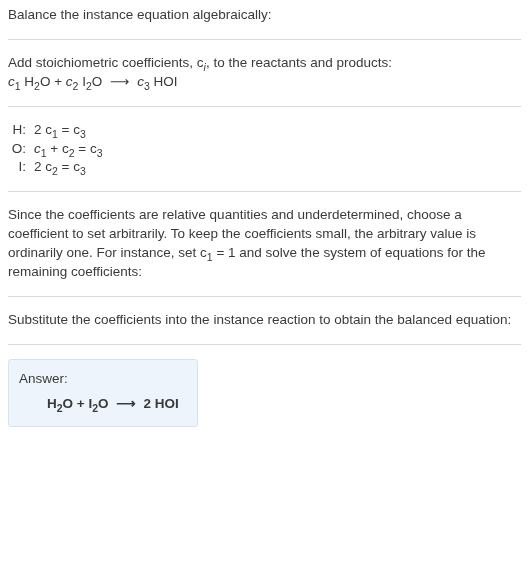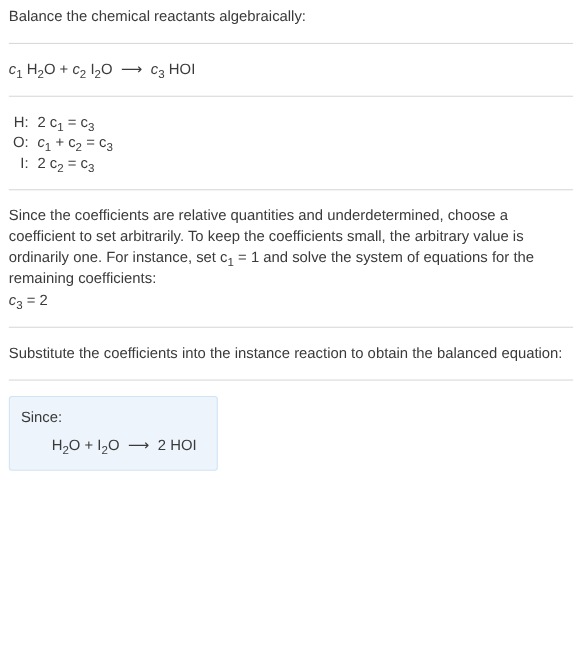--- a/index.html
+++ b/index.html
@@ -31,35 +31,38 @@
   .atoms-cell { display: table-cell; padding-right: 8px; }
   .atoms-label { text-align: right; min-width: 18px; }
   .answer-box {
     background: #edf4fc;
     border: 1px solid #d2e3f4;
     border-radius: 3px;
     display: inline-block;
     padding: 10px 18px 12px 10px;
   }
   .answer-title { margin-bottom: 6px; }
-  .answer-eq { margin-left: 28px; }
+  .answer-eq { margin-left: 28px; font-weight: bold; }
   .coeffline { margin-top: 1px; }
 </style>
 </head>
 <body>
 
 <div class="page">
 
   
   <div class="section">
-    <div>Balance the chemical reactants algebraically:</div>
+    <div>Balance the instance equation algebraically:</div>
   </div>
 
   
   <div class="section">
+    <div>
+      <span>Add stoichiometric coefficients, c</span><span class="sub" style="font-style:italic">i</span><span>, to the reactants and products:</span>
+    </div>
     <div>
       <span style="font-style:italic">c</span><span class="sub">1</span><span> H</span><span class="sub">2</span><span>O + </span><span style="font-style:italic">c</span><span class="sub">2</span><span> I</span><span class="sub">2</span><span>O </span><span class="arrow">⟶</span><span style="font-style:italic"> c</span><span class="sub">3</span><span> HOI</span>
     </div>
   </div>
 
   
   <div class="section">
     <div class="atoms">
       <div class="atoms-row">
         <div class="atoms-cell atoms-label">H:</div>
@@ -80,30 +83,27 @@
         </div>
       </div>
     </div>
   </div>
 
   
   <div class="section">
     <div>
       <span>Since the coefficients are relative quantities and underdetermined, choose a coefficient to set arbitrarily. To keep the coefficients small, the arbitrary value is ordinarily one. For instance, set c</span><span class="sub">1</span><span> = 1 and solve the system of equations for the remaining coefficients:</span>
     </div>
-    <div class="coeffline">
-      <span style="font-style:italic">c</span><span class="sub">3</span><span> = 2</span>
-    </div>
   </div>
 
   
   <div class="section">
     <div>Substitute the coefficients into the instance reaction to obtain the balanced equation:</div>
   </div>
 
   <div class="answer-box">
-    <div class="answer-title">Since:</div>
+    <div class="answer-title">Answer:</div>
     <div class="answer-eq">
       <span>H</span><span class="sub">2</span><span>O + I</span><span class="sub">2</span><span>O  </span><span class="arrow">⟶</span><span>  2 HOI</span>
     </div>
   </div>
 
 </div>
 
 </body></html>

